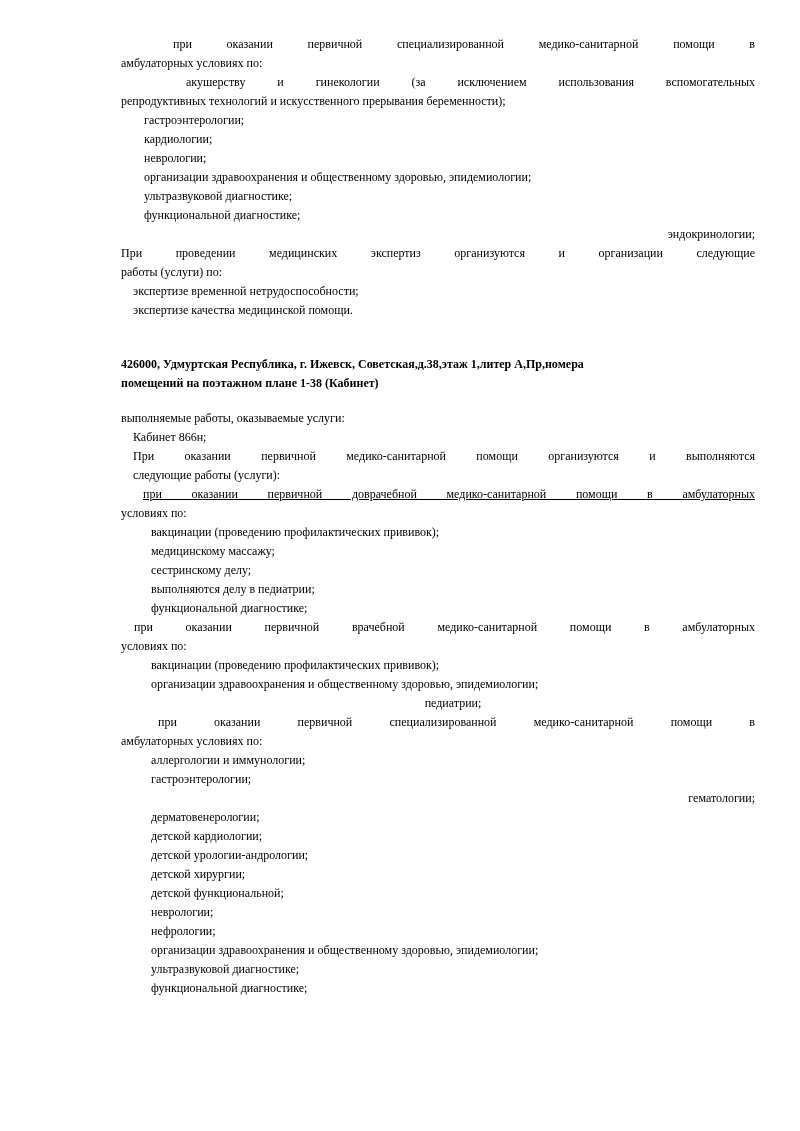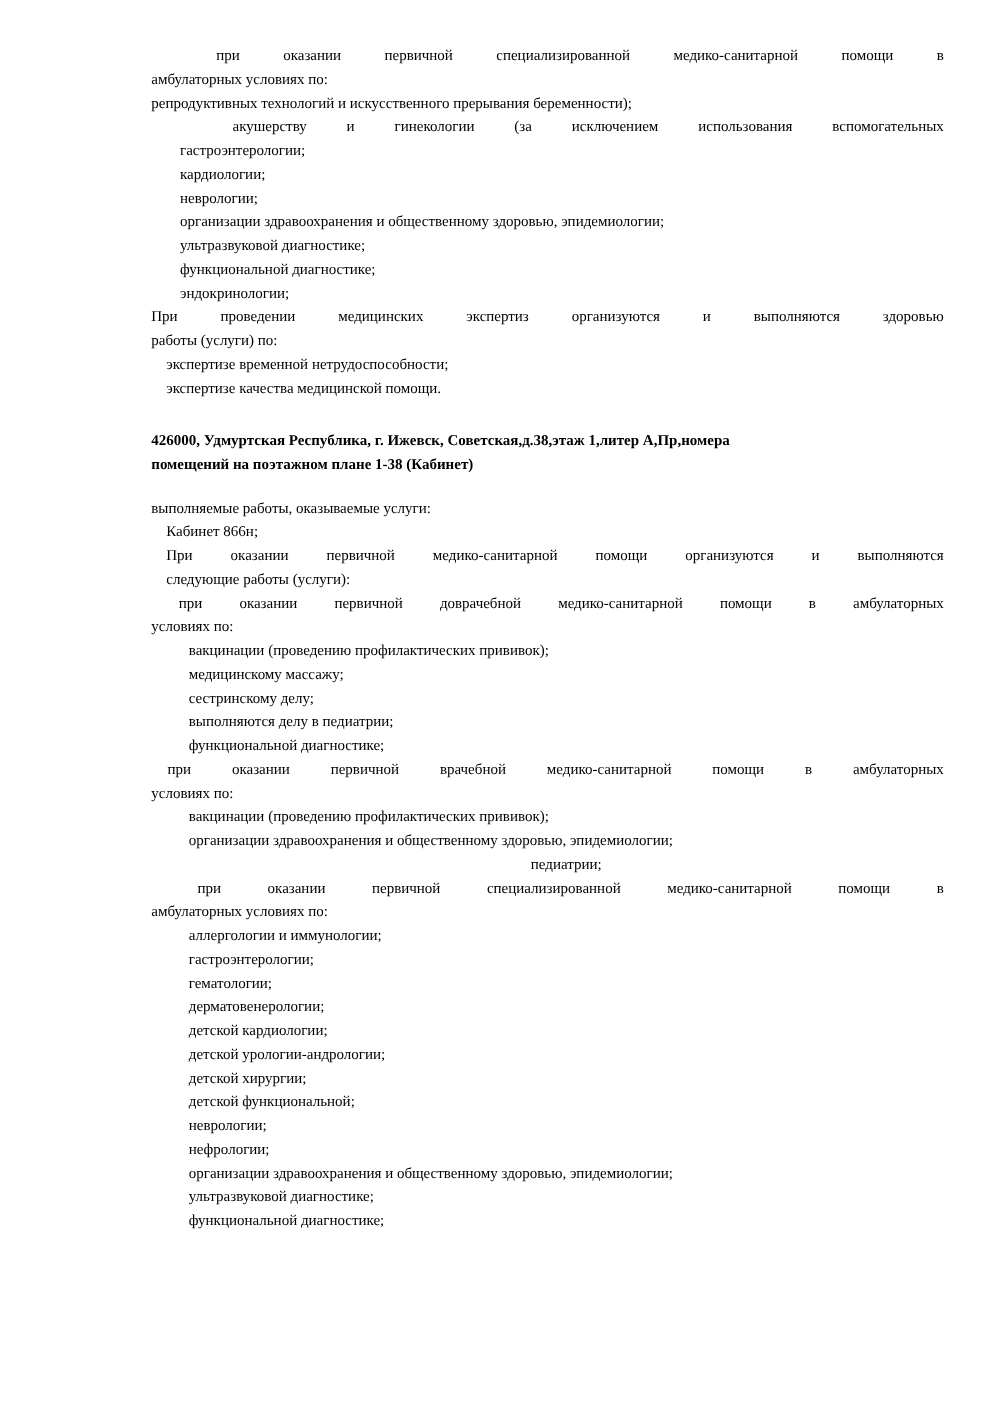--- a/index.html
+++ b/index.html
@@ -41,59 +41,59 @@
   }
 </style>
 </head>
 <body>
 
 <div class="page">
   <div class="content" id="doc-content">
       <div class="section">
         <div class="line just" style="text-indent: 52px;">при оказании первичной специализированной медико-санитарной помощи в</div>
         <div class="line" style="text-indent: 0px;">амбулаторных условиях по:</div>
+        <div class="line just" style="text-indent: 65px;">акушерству и гинекологии (за исключением использования вспомогательных</div>
         <div class="line" style="text-indent: 0px;">репродуктивных технологий и искусственного прерывания беременности);</div>
-        <div class="line just" style="text-indent: 65px;">акушерству и гинекологии (за исключением использования вспомогательных</div>
         <div class="line" style="text-indent: 23px;">гастроэнтерологии;</div>
         <div class="line" style="text-indent: 23px;">кардиологии;</div>
         <div class="line" style="text-indent: 23px;">неврологии;</div>
         <div class="line" style="text-indent: 23px;">организации здравоохранения и общественному здоровью, эпидемиологии;</div>
         <div class="line" style="text-indent: 23px;">ультразвуковой диагностике;</div>
         <div class="line" style="text-indent: 23px;">функциональной диагностике;</div>
-        <div class="line" style="text-indent: 23px;">эндокринологии;</div>
-        <div class="line just" style="text-indent: 0px;">При проведении медицинских экспертиз организуются и выполняются здоровью</div>
+        <div class="line" style="text-indent: 23px; text-align: right;">эндокринологии;</div>
+        <div class="line just" style="text-indent: 0px;">При проведении медицинских экспертиз организуются и организации следующие</div>
         <div class="line" style="text-indent: 0px;">работы (услуги) по:</div>
         <div class="line" style="text-indent: 12px;">экспертизе временной нетрудоспособности;</div>
         <div class="line" style="text-indent: 12px;">экспертизе качества медицинской помощи.</div>
       </div>
       <div class="section-gap"></div>
       <div class="section">
-        <div class="line bold" style="text-indent: 0px;">426000, Удмуртская Республика, г. Ижевск, Советская,д.38,этаж 1,литер А,Пр,номера</div>
+        <div class="line bold" style="text-indent: 0px; margin-top: 12px;">426000, Удмуртская Республика, г. Ижевск, Советская,д.38,этаж 1,литер А,Пр,номера</div>
         <div class="line bold" style="text-indent: 0px;">помещений на поэтажном плане 1-38 (Кабинет)</div>
         <div class="line" style="text-indent: 0px; margin-top: 16px;">выполняемые работы, оказываемые услуги:</div>
         <div class="line" style="text-indent: 12px;">Кабинет 866н;</div>
         <div class="line just" style="text-indent: 12px;">При оказании первичной медико-санитарной помощи организуются и выполняются</div>
         <div class="line" style="text-indent: 12px;">следующие работы (услуги):</div>
-        <div class="line just" style="text-indent: 22px;">при оказании первичной доврачебной медико-санитарной помощи в амбулаторных</div>
+        <div class="line just" style="text-indent: 22px; text-decoration: underline;">при оказании первичной доврачебной медико-санитарной помощи в амбулаторных</div>
         <div class="line" style="text-indent: 0px;">условиях по:</div>
         <div class="line" style="text-indent: 30px;">вакцинации (проведению профилактических прививок);</div>
         <div class="line" style="text-indent: 30px;">медицинскому массажу;</div>
         <div class="line" style="text-indent: 30px;">сестринскому делу;</div>
         <div class="line" style="text-indent: 30px;">выполняются делу в педиатрии;</div>
         <div class="line" style="text-indent: 30px;">функциональной диагностике;</div>
         <div class="line just" style="text-indent: 13px;">при оказании первичной врачебной медико-санитарной помощи в амбулаторных</div>
         <div class="line" style="text-indent: 0px;">условиях по:</div>
         <div class="line" style="text-indent: 30px;">вакцинации (проведению профилактических прививок);</div>
         <div class="line" style="text-indent: 30px;">организации здравоохранения и общественному здоровью, эпидемиологии;</div>
         <div class="line" style="text-indent: 30px; text-align: center;">педиатрии;</div>
         <div class="line just" style="text-indent: 37px;">при оказании первичной специализированной медико-санитарной помощи в</div>
         <div class="line" style="text-indent: 0px;">амбулаторных условиях по:</div>
         <div class="line" style="text-indent: 30px;">аллергологии и иммунологии;</div>
         <div class="line" style="text-indent: 30px;">гастроэнтерологии;</div>
-        <div class="line" style="text-indent: 30px;">гематологии;</div>
+        <div class="line" style="text-indent: 30px; text-align: right;">гематологии;</div>
         <div class="line" style="text-indent: 30px;">дерматовенерологии;</div>
         <div class="line" style="text-indent: 30px;">детской кардиологии;</div>
         <div class="line" style="text-indent: 30px;">детской урологии-андрологии;</div>
         <div class="line" style="text-indent: 30px;">детской хирургии;</div>
         <div class="line" style="text-indent: 30px;">детской функциональной;</div>
         <div class="line" style="text-indent: 30px;">неврологии;</div>
         <div class="line" style="text-indent: 30px;">нефрологии;</div>
         <div class="line" style="text-indent: 30px;">организации здравоохранения и общественному здоровью, эпидемиологии;</div>
         <div class="line" style="text-indent: 30px;">ультразвуковой диагностике;</div>
         <div class="line" style="text-indent: 30px;">функциональной диагностике;</div>

